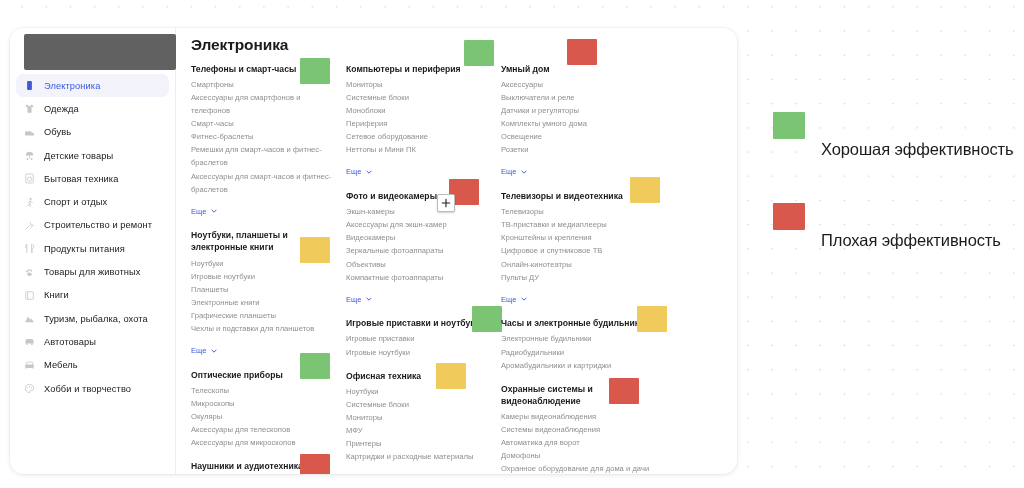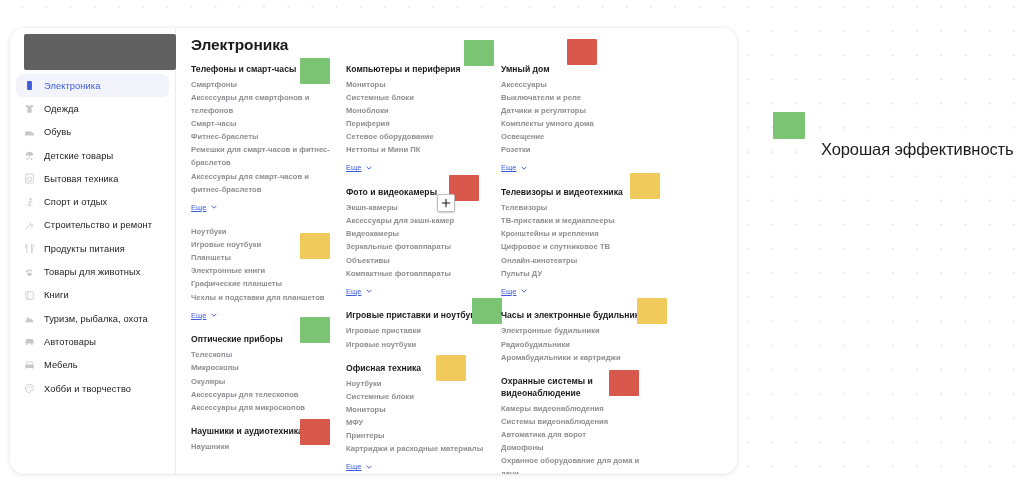--- a/index.html
+++ b/index.html
@@ -131,33 +131,31 @@
     letter-spacing: 0.02px;
   }
 
   .cat-links { list-style: none; }
   .cat-links li {
     font-size: 7.6px;
     color: #8e8e93;
     line-height: 1.72;
     letter-spacing: 0.02px;
     cursor: pointer;
-    font-weight: bold;
   }
 
   .more-link {
     font-size: 7.6px;
     color: #3c5bdb;
     line-height: 1.8;
-    margin-top: 1px;
+    margin-top: 9px;
     display: inline-flex;
     align-items: center;
     gap: 5px;
     cursor: pointer;
-    text-decoration: underline;
   }
   .more-link .chev { display: inline-block; width: 6px; height: 6px; }
   .more-link .chev svg { display: block; }
 
   
   .marker {
     position: absolute;
     width: 30px;
     height: 26px;
     border-radius: 1px;
@@ -356,21 +354,21 @@
               <li>Ремешки для смарт-часов и фитнес-браслетов</li>
               <li>Аксессуары для смарт-часов и фитнес-браслетов</li>
             </ul><div class="more-link">
               <span>Еще</span>
               <span class="chev">
                 <svg viewBox="0 0 10 10" width="6" height="6">
                   <path d="M1.5 3.5 5 7l3.5-3.5" stroke="#3c5bdb" stroke-width="1.6" fill="none" stroke-linecap="round" stroke-linejoin="round"></path>
                 </svg>
               </span>
             </div><div class="marker m-good" style="top: -5px; left: 109px;"></div></div>
-          <div class="cat-group"><ul class="cat-links">
+          <div class="cat-group"><div class="cat-head">Ноутбуки, планшеты и электронные книги</div><ul class="cat-links">
               <li>Ноутбуки</li>
               <li>Игровые ноутбуки</li>
               <li>Планшеты</li>
               <li>Электронные книги</li>
               <li>Графические планшеты</li>
               <li>Чехлы и подставки для планшетов</li>
             </ul><div class="more-link">
               <span>Еще</span>
               <span class="chev">
                 <svg viewBox="0 0 10 10" width="6" height="6">
@@ -507,19 +505,23 @@
       </div>
   </section>
 
 </div>
 
 <div id="legend">
     <div class="legend-row">
       <div class="legend-swatch" style="background: rgb(123, 196, 115);"></div>
       <div class="legend-text">Хорошая эффективность</div>
     </div>
+    <div class="legend-row">
+      <div class="legend-swatch" style="background: rgb(217, 88, 76);"></div>
+      <div class="legend-text">Плохая эффективность</div>
+    </div>
   </div>
 
 <div id="cursor-plus">
   <svg viewBox="0 0 12 12" width="10" height="10" aria-hidden="true">
     <path d="M6 1.5v9M1.5 6h9" stroke="#1b1b1f" stroke-width="1.3" stroke-linecap="round"></path>
   </svg>
 </div>
 
 </body></html>

